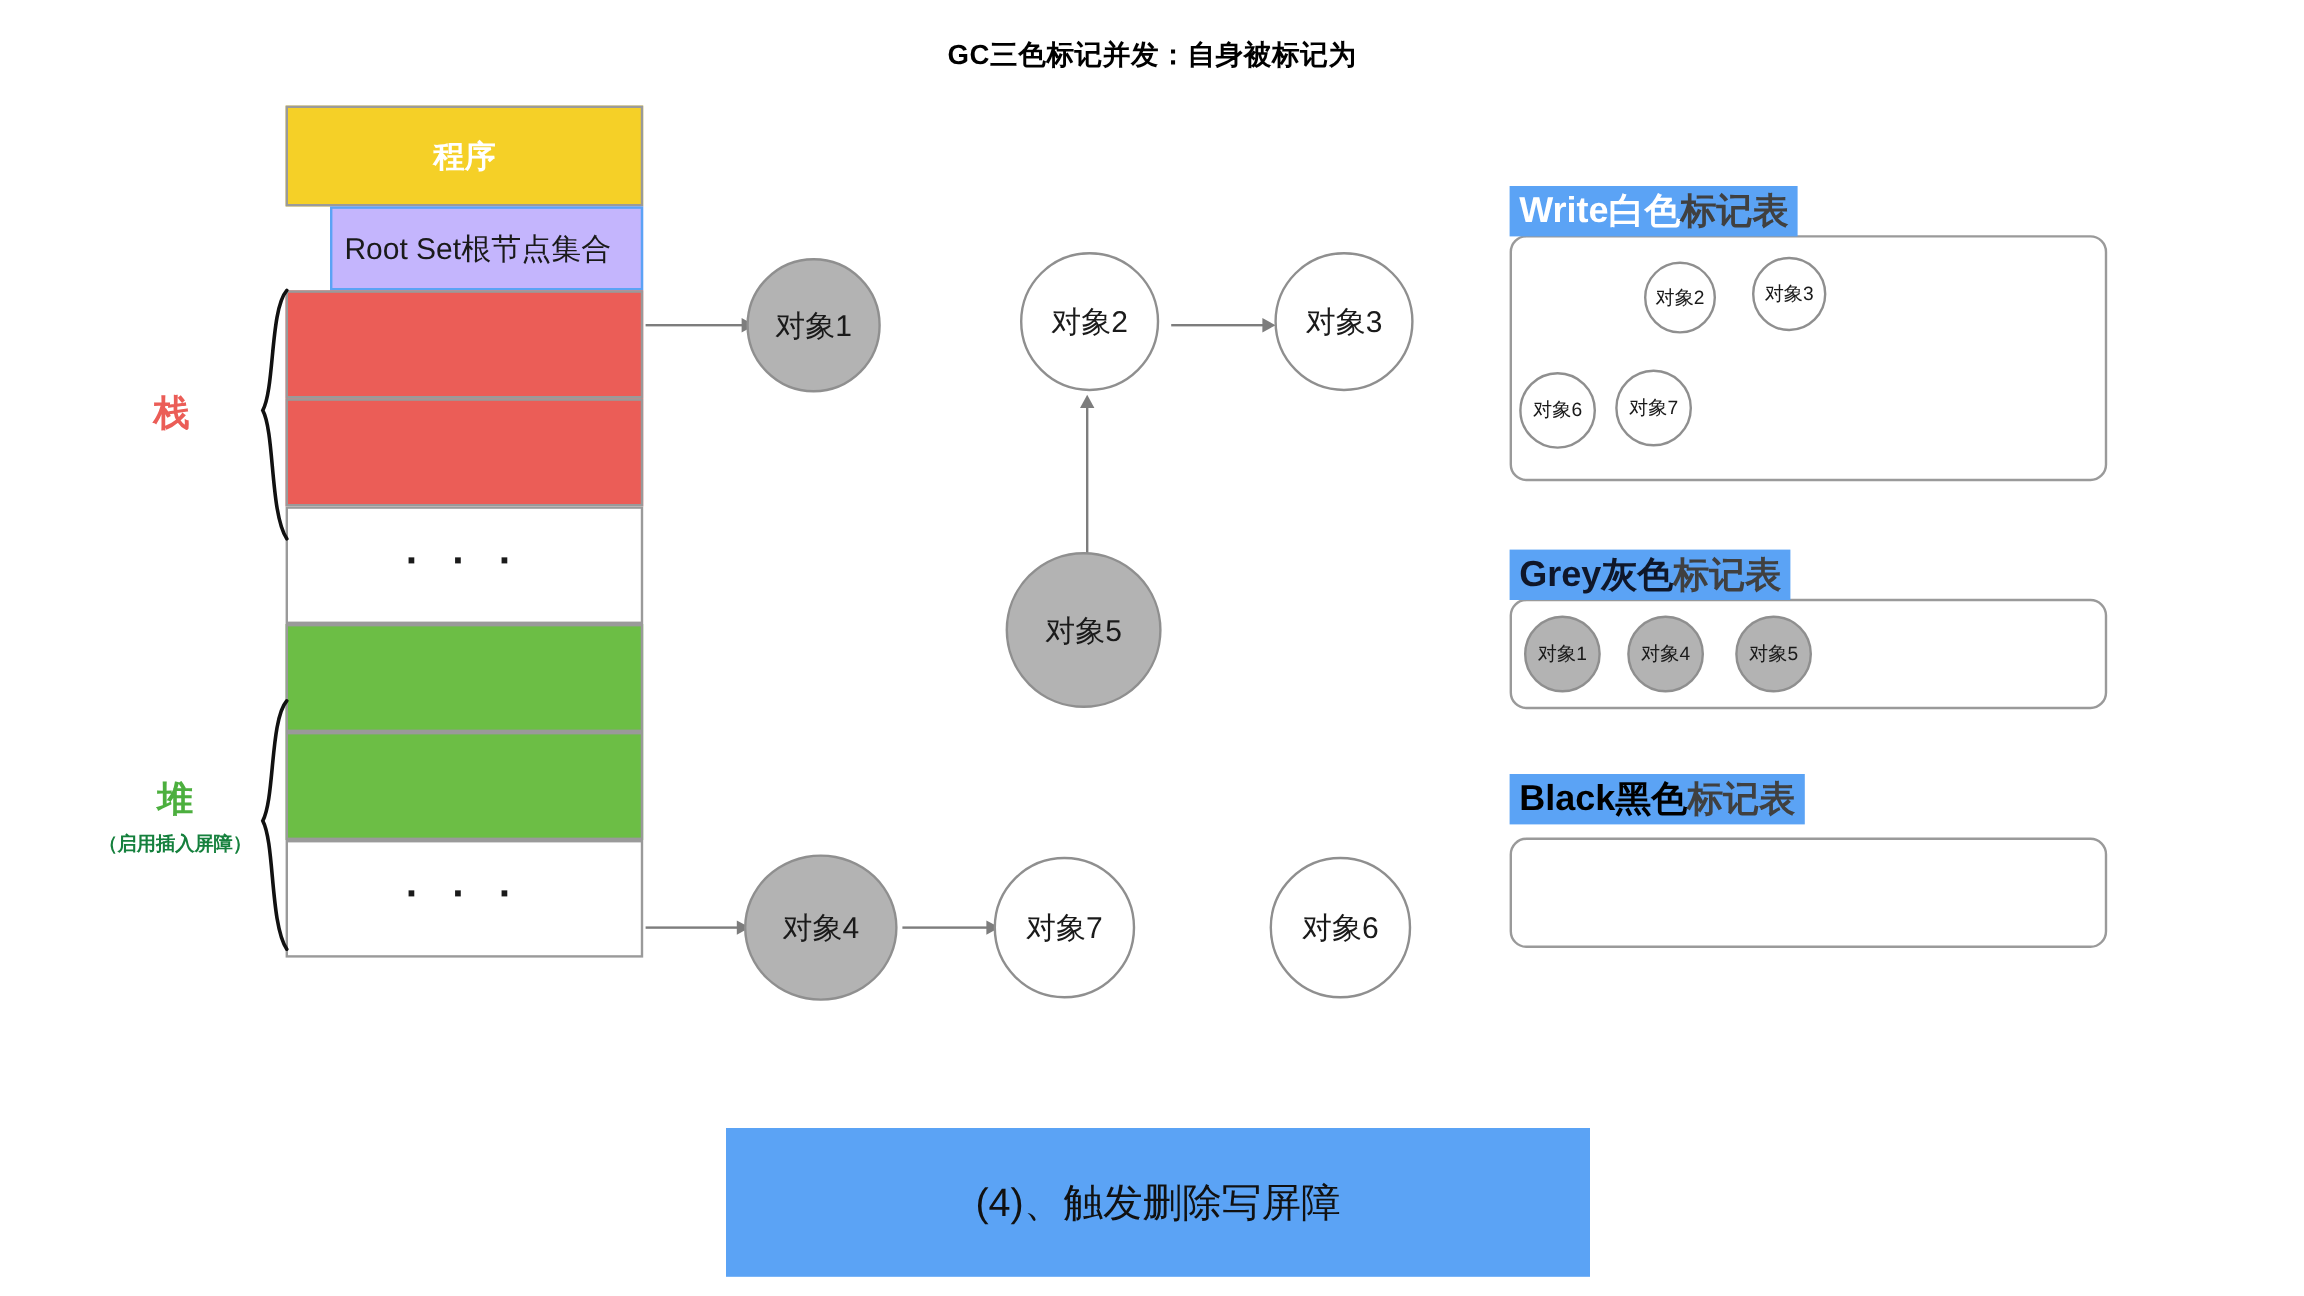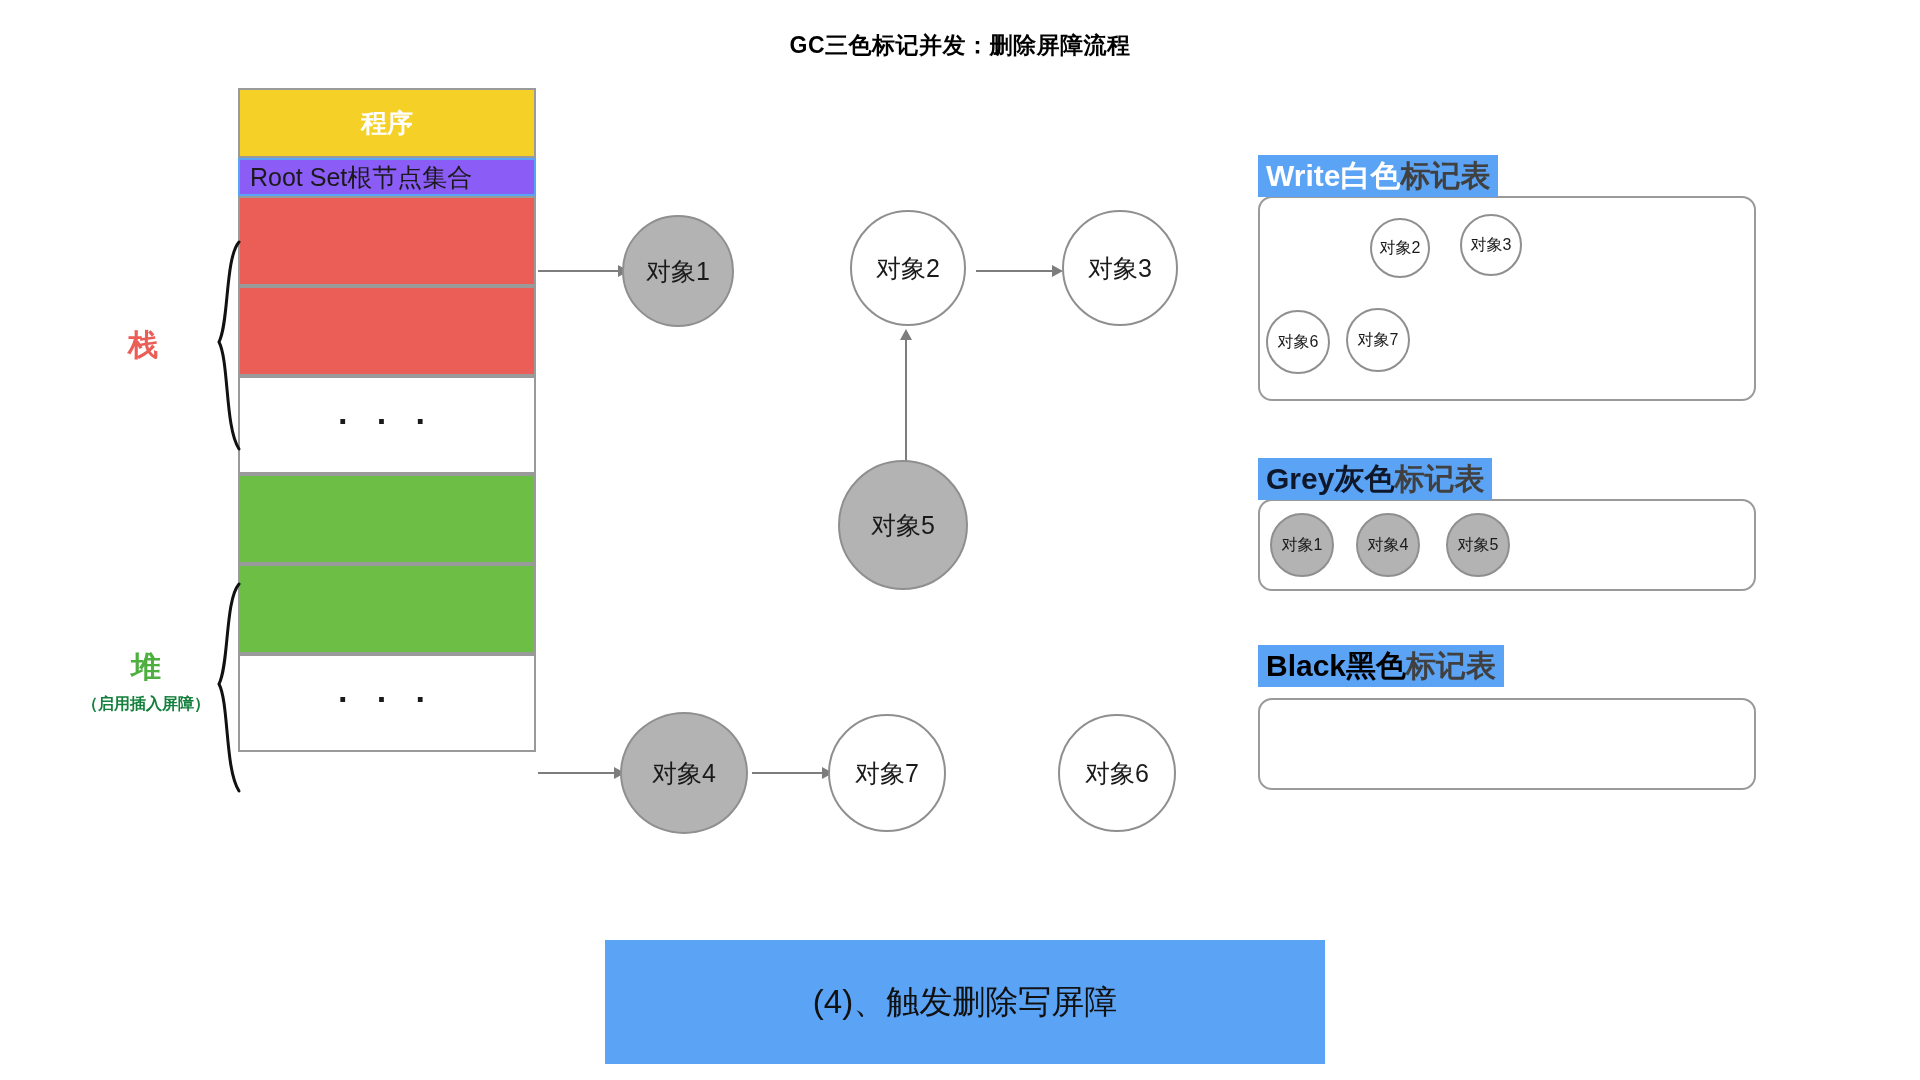--- a/index.html
+++ b/index.html
@@ -35,35 +35,36 @@
     top: 88px;
     width: 298px;
   }
   .mem-box {
     box-sizing: border-box;
     border: 2px solid #9a9a9a;
     display: flex;
     align-items: center;
   }
   .mem-program {
-    height: 70px;
+    height: 84px;
     background: #F5D027;
     justify-content: center;
     color: #ffffff;
     font-size: 26px;
     font-weight: bold;
   }
   .mem-rootset {
-    height: 38px;
-    background: #8b5cf6;
+    height: 70px;
+    background: #c4b5fd;
     border-color: #5BA3F5;
     padding-left: 10px;
     font-size: 25px;
     color: #1a1a1a;
     letter-spacing: 0px;
+    margin-left: 37px;
   }
   .mem-red    { height: 90px; background: #EB5D57; }
   .mem-green  { height: 90px; background: #6CBE45; }
   .mem-blank  { height: 98px; background: #ffffff; justify-content: center; }
   .dots {
     font-size: 34px;
     font-weight: bold;
     letter-spacing: 9px;
     color: #1a1a1a;
     line-height: 1;
@@ -189,21 +190,21 @@
     color: #111111;
     line-height: 1.15;
     white-space: nowrap;
   }
   #caption-line2 .em-white { color: #ffffff; font-weight: bold; }
   #caption-line2 .em-grey  { color: #b3a98c; font-weight: bold; }
 </style>
 </head>
 <body>
 
-<div id="diagram-title">GC三色标记并发：删除屏障流程</div>
+<div id="diagram-title">GC三色标记并发：自身被标记为</div>
 
 <div id="memory-column">
   <div class="mem-box mem-program">程序</div>
   <div class="mem-box mem-rootset">Root Set根节点集合</div>
   <div class="mem-box mem-red"></div>
   <div class="mem-box mem-red"></div>
   <div class="mem-box mem-blank">
     <span class="dots">· · ·</span>
   </div>
   <div class="mem-box mem-green"></div>

